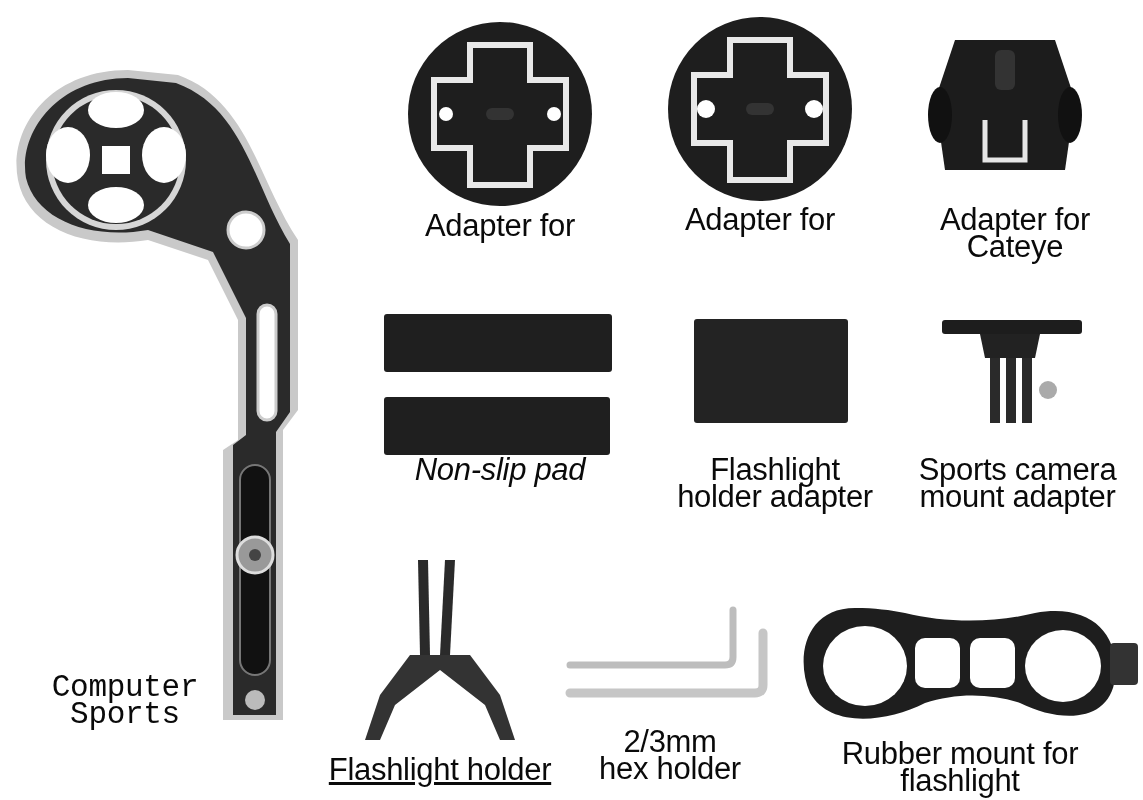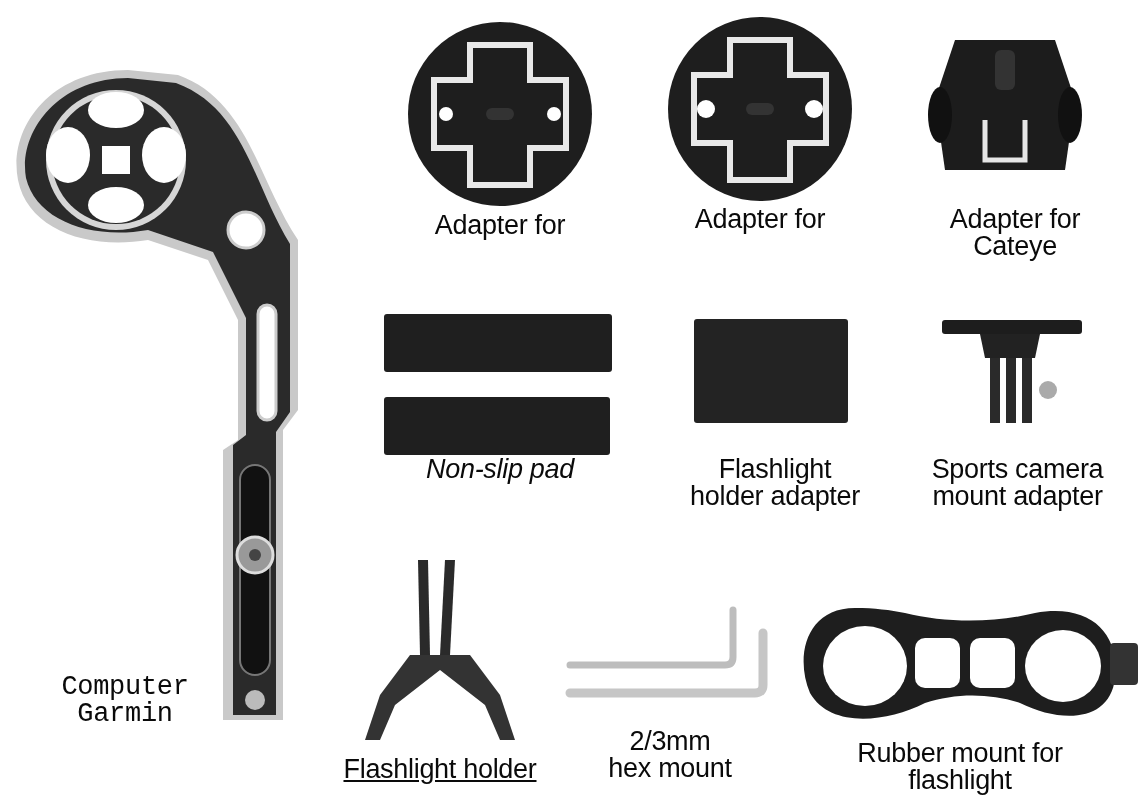--- a/index.html
+++ b/index.html
@@ -1,17 +1,17 @@
 <!DOCTYPE html>
 <html><head>
 <meta charset="utf-8">
 <style>
   html, body { margin: 0; padding: 0; background: #ffffff; }
   body { width: 1143px; height: 800px; position: relative; overflow: hidden; font-family: "Liberation Sans", sans-serif; color: #0a0a0a; }
-  .lbl { position: absolute; text-align: center; font-size: 27px; line-height: 27px; letter-spacing: -0.3px; white-space: nowrap; }
+  .lbl { position: absolute; text-align: center; font-size: 31px; line-height: 27px; letter-spacing: -0.3px; white-space: nowrap; }
   .item { position: absolute; }
   svg { display: block; }
 </style>
 </head>
 <body>
 
 <div class="item" style="left:8px;top:60px;">
   <svg width="300" height="680" viewBox="0 0 300 680">
     <path d="M120 10 C 40 10, 0 70, 10 120 C 20 170, 80 190, 140 180 L 200 200 L 230 260 L 230 380 L 215 390 L 215 660 L 275 660 L 275 370 L 290 350 L 290 180 C 250 120, 240 40, 170 15 Z" fill="#c9c9c9"></path>
     <path d="M120 18 C 50 18, 10 72, 18 118 C 28 160, 82 180, 140 170 L 205 192 L 238 258 L 238 375 L 225 385 L 225 655 L 268 655 L 268 372 L 282 352 L 282 184 C 245 124, 236 48, 168 23 Z" fill="#2a2a2a"></path>
@@ -25,21 +25,21 @@
     <circle cx="238" cy="170" r="18" fill="#fff" stroke="#ccc" stroke-width="3"></circle>
     <rect x="250" y="245" width="18" height="115" rx="9" fill="#fff" stroke="#ccc" stroke-width="3"></rect>
     <rect x="232" y="405" width="30" height="210" rx="15" fill="#111" stroke="#777" stroke-width="2"></rect>
     <circle cx="247" cy="495" r="18" fill="#999" stroke="#ddd" stroke-width="3"></circle>
     <circle cx="247" cy="495" r="6" fill="#444"></circle>
     <circle cx="247" cy="640" r="10" fill="#bbb"></circle>
   </svg>
 </div>
 <div class="lbl" style="left:50px;top:674px;width:150px;font-family:Liberation Mono, monospace;">
   <div>Computer</div>
-  <div>Garmin</div>
+  <div>Sports</div>
 </div>
 
 <div class="item" style="left:406px;top:20px;">
   <svg width="188" height="188" viewBox="0 0 188 188">
     <circle cx="94" cy="94" r="92" fill="#1e1e1e"></circle>
     <path d="M64 25 L124 25 L124 60 L160 60 L160 128 L124 128 L124 165 L64 165 L64 128 L28 128 L28 60 L64 60 Z" fill="none" stroke="#e8e8e8" stroke-width="6"></path>
     <circle cx="40" cy="94" r="7" fill="#fff"></circle>
       <circle cx="148" cy="94" r="7" fill="#fff"></circle>
     <rect x="80" y="88" width="28" height="12" rx="6" fill="#333"></rect>
   </svg>
@@ -122,21 +122,21 @@
 </div>
 
 <div class="item" style="left:565px;top:605px;">
   <svg width="210" height="100" viewBox="0 0 210 100">
     <path d="M5 60 L160 60 Q168 60 168 52 L168 5" fill="none" stroke="#bdbdbd" stroke-width="7" stroke-linecap="round"></path>
     <path d="M5 88 L190 88 Q198 88 198 80 L198 28" fill="none" stroke="#c6c6c6" stroke-width="9" stroke-linecap="round"></path>
   </svg>
 </div>
 <div class="lbl" style="left:580px;top:728px;width:180px;">
   <div>2/3mm</div>
-  <div>hex mount</div>
+  <div>hex holder</div>
 </div>
 
 <div class="item" style="left:795px;top:598px;">
   <svg width="345" height="135" viewBox="0 0 345 135">
     <path d="M60 10 C 10 10, 0 60, 15 95 C 35 130, 90 125, 130 105 C 160 95, 195 95, 225 105 C 265 125, 315 125, 320 80 C 325 35, 295 5, 240 15 C 200 25, 150 25, 110 15 C 95 12, 80 10, 60 10 Z" fill="#1e1e1e"></path>
     <ellipse cx="70" cy="68" rx="42" ry="40" fill="#fff"></ellipse>
     <rect x="120" y="40" width="45" height="50" rx="10" fill="#fff"></rect>
     <rect x="175" y="40" width="45" height="50" rx="10" fill="#fff"></rect>
     <ellipse cx="268" cy="68" rx="38" ry="36" fill="#fff"></ellipse>
     <rect x="315" y="45" width="28" height="42" rx="4" fill="#333"></rect>

